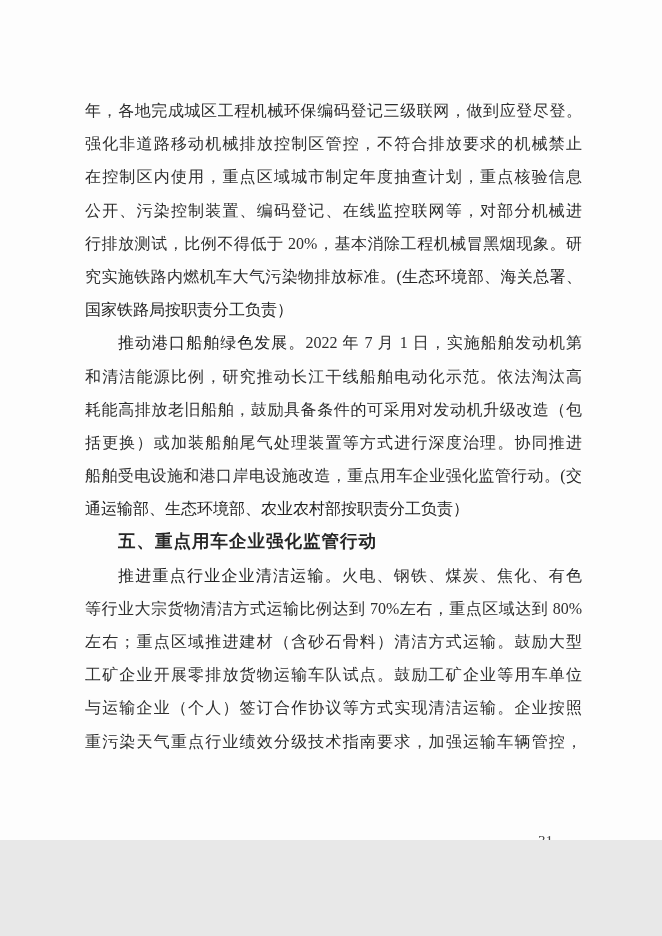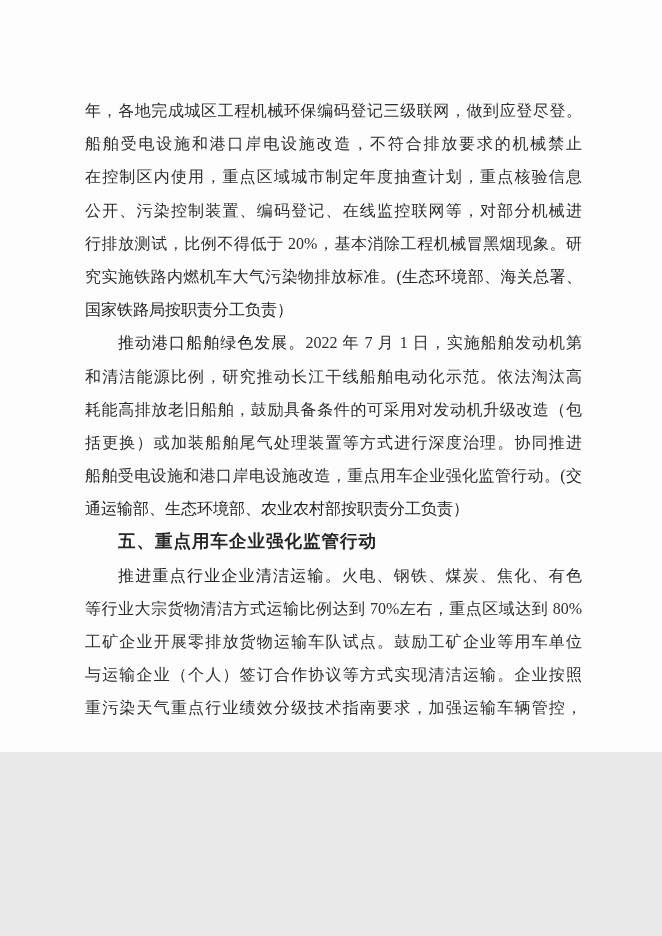--- a/index.html
+++ b/index.html
@@ -3,21 +3,21 @@
 <meta charset="utf-8">
 <style>
   html, body {
     margin: 0;
     padding: 0;
     background: #e8e8e8;
   }
   .page {
     position: relative;
     width: 662px;
-    height: 752px;
+    height: 840px;
     background: #fdfdfd;
     overflow: hidden;
     font-family: "Liberation Serif", "DejaVu Serif", serif;
     color: #2e2e2e;
   }
   .textblock {
     position: absolute;
     left: 85px;
     top: 94px;
     width: 497px;
@@ -66,38 +66,39 @@
     transform: scaleX(1.3);
   }
 </style>
 </head>
 <body>
 
 <div class="page">
   <div class="textblock">
 
     <div class="line"><span>年，各地完成城区工程机械环保编码登记三级联网，做到应登尽登。</span></div>
-    <div class="line"><span>船舶受电设施和港口岸电设施改造，不符合排放要求的机械禁止</span></div>
+    <div class="line"><span>强化非道路移动机械排放控制区管控，不符合排放要求的机械禁止</span></div>
     <div class="line"><span>在控制区内使用，重点区域城市制定年度抽查计划，重点核验信息</span></div>
     <div class="line"><span>公开、污染控制装置、编码登记、在线监控联网等，对部分机械进</span></div>
     <div class="line"><span>行排放测试，比例不得低于 20%，基本消除工程机械冒黑烟现象。研</span></div>
     <div class="line"><span>究实施铁路内燃机车大气污染物排放标准。</span><span class="b">(生态环境部、海关总署、</span></div>
     <div class="line last"><span class="b">国家铁路局按职责分工负责）</span></div>
 
     <div class="line indent"><span class="b">推动港口船舶绿色发展。</span><span>2022 年 7 月 1 日，实施船舶发动机第</span></div>
     <div class="line"><span>和清洁能源比例，研究推动长江干线船舶电动化示范。依法淘汰高</span></div>
     <div class="line"><span>耗能高排放老旧船舶，鼓励具备条件的可采用对发动机升级改造（包</span></div>
     <div class="line"><span>括更换）或加装船舶尾气处理装置等方式进行深度治理。协同推进</span></div>
     <div class="line"><span>船舶受电设施和港口岸电设施改造，重点用车企业强化监管行动。</span><span class="b">(交</span></div>
     <div class="line last"><span class="b">通运输部、生态环境部、农业农村部按职责分工负责）</span></div>
 
     <div class="line heading indent">五、重点用车企业强化监管行动</div>
 
     <div class="line indent"><span class="b">推进重点行业企业清洁运输。</span><span>火电、钢铁、煤炭、焦化、有色</span></div>
     <div class="line"><span>等行业大宗货物清洁方式运输比例达到 70%左右，重点区域达到 80%</span></div>
+    <div class="line"><span>左右；重点区域推进建材（含砂石骨料）清洁方式运输。鼓励大型</span></div>
     <div class="line"><span>工矿企业开展零排放货物运输车队试点。鼓励工矿企业等用车单位</span></div>
     <div class="line"><span>与运输企业（个人）签订合作协议等方式实现清洁运输。企业按照</span></div>
     <div class="line"><span>重污染天气重点行业绩效分级技术指南要求，加强运输车辆管控，</span></div>
 
   </div>
 
   <div class="footer">
     <span class="dash">—</span>
     <span>31</span>
     <span class="dash">—</span>

